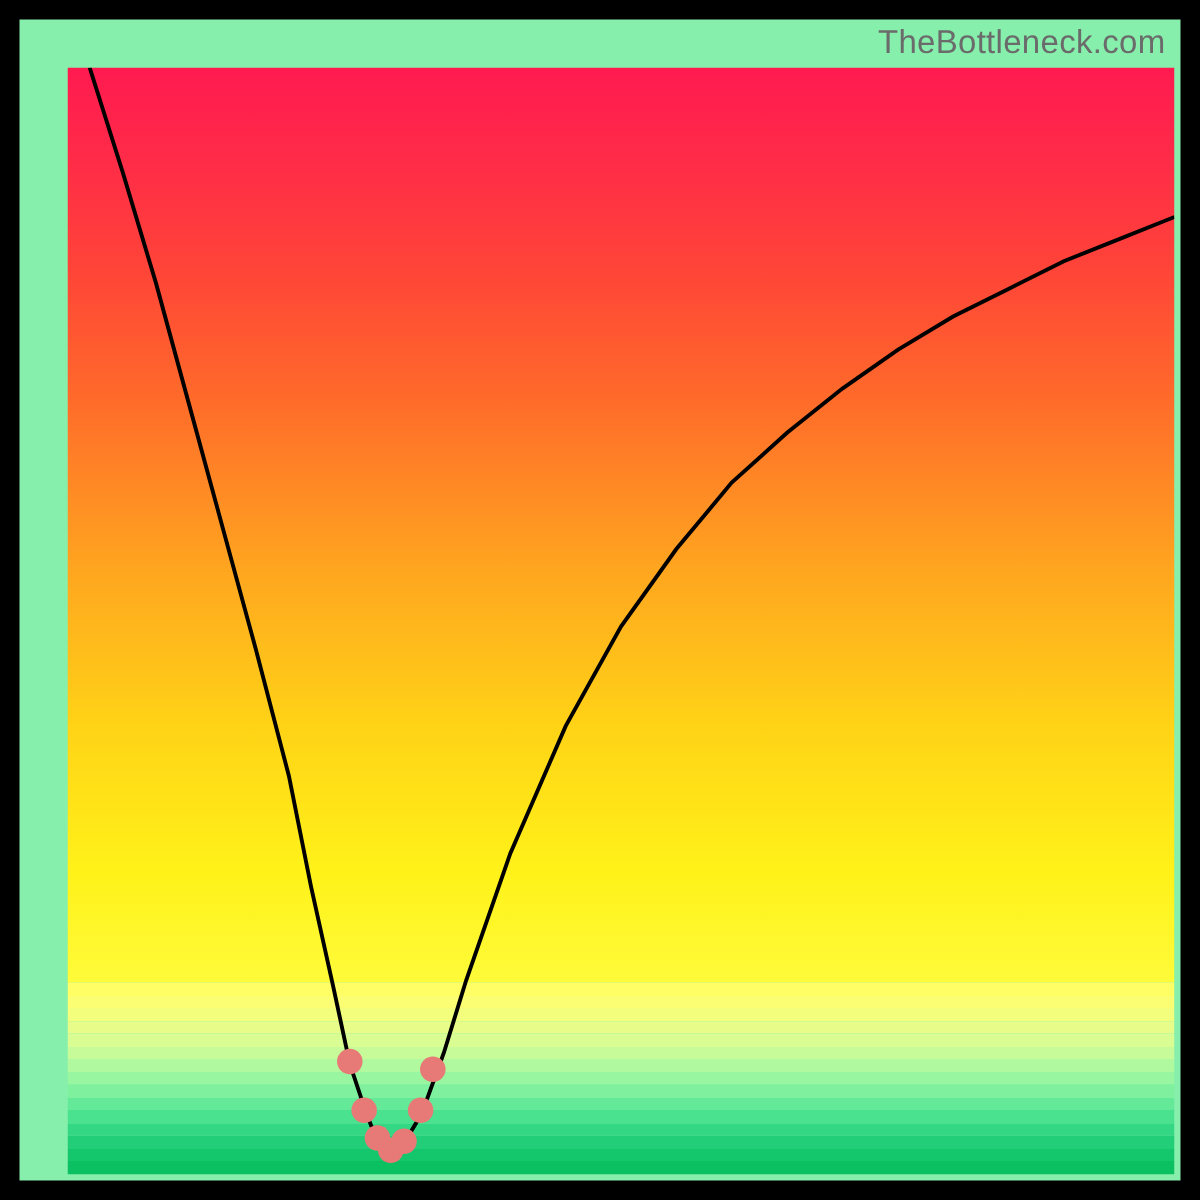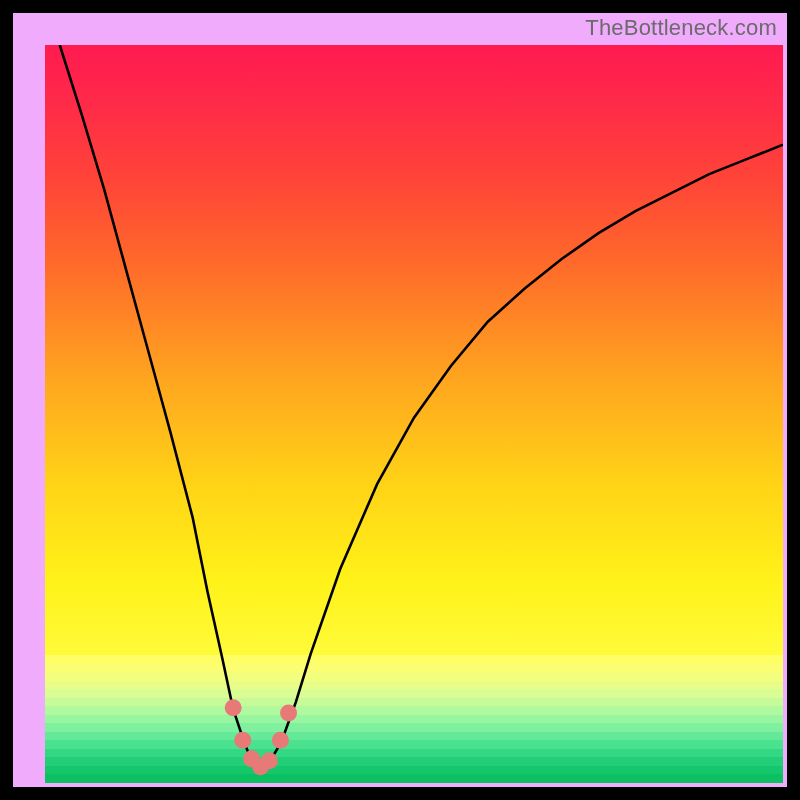--- a/index.html
+++ b/index.html
@@ -10,21 +10,21 @@
     background: #000;
     overflow: hidden;
     font-family: Arial, Helvetica, sans-serif;
   }
   .frame {
     position: absolute;
     left: 13px;
     top: 13px;
     width: 774px;
     height: 774px;
-    background: #f0abfc;
+    background: #86efac;
   }
   .plot-area {
     position: absolute;
     left: 32px;
     top: 32px;
     width: 738px;
     height: 738px;
     overflow: hidden;
   }
   .gradient-main {

